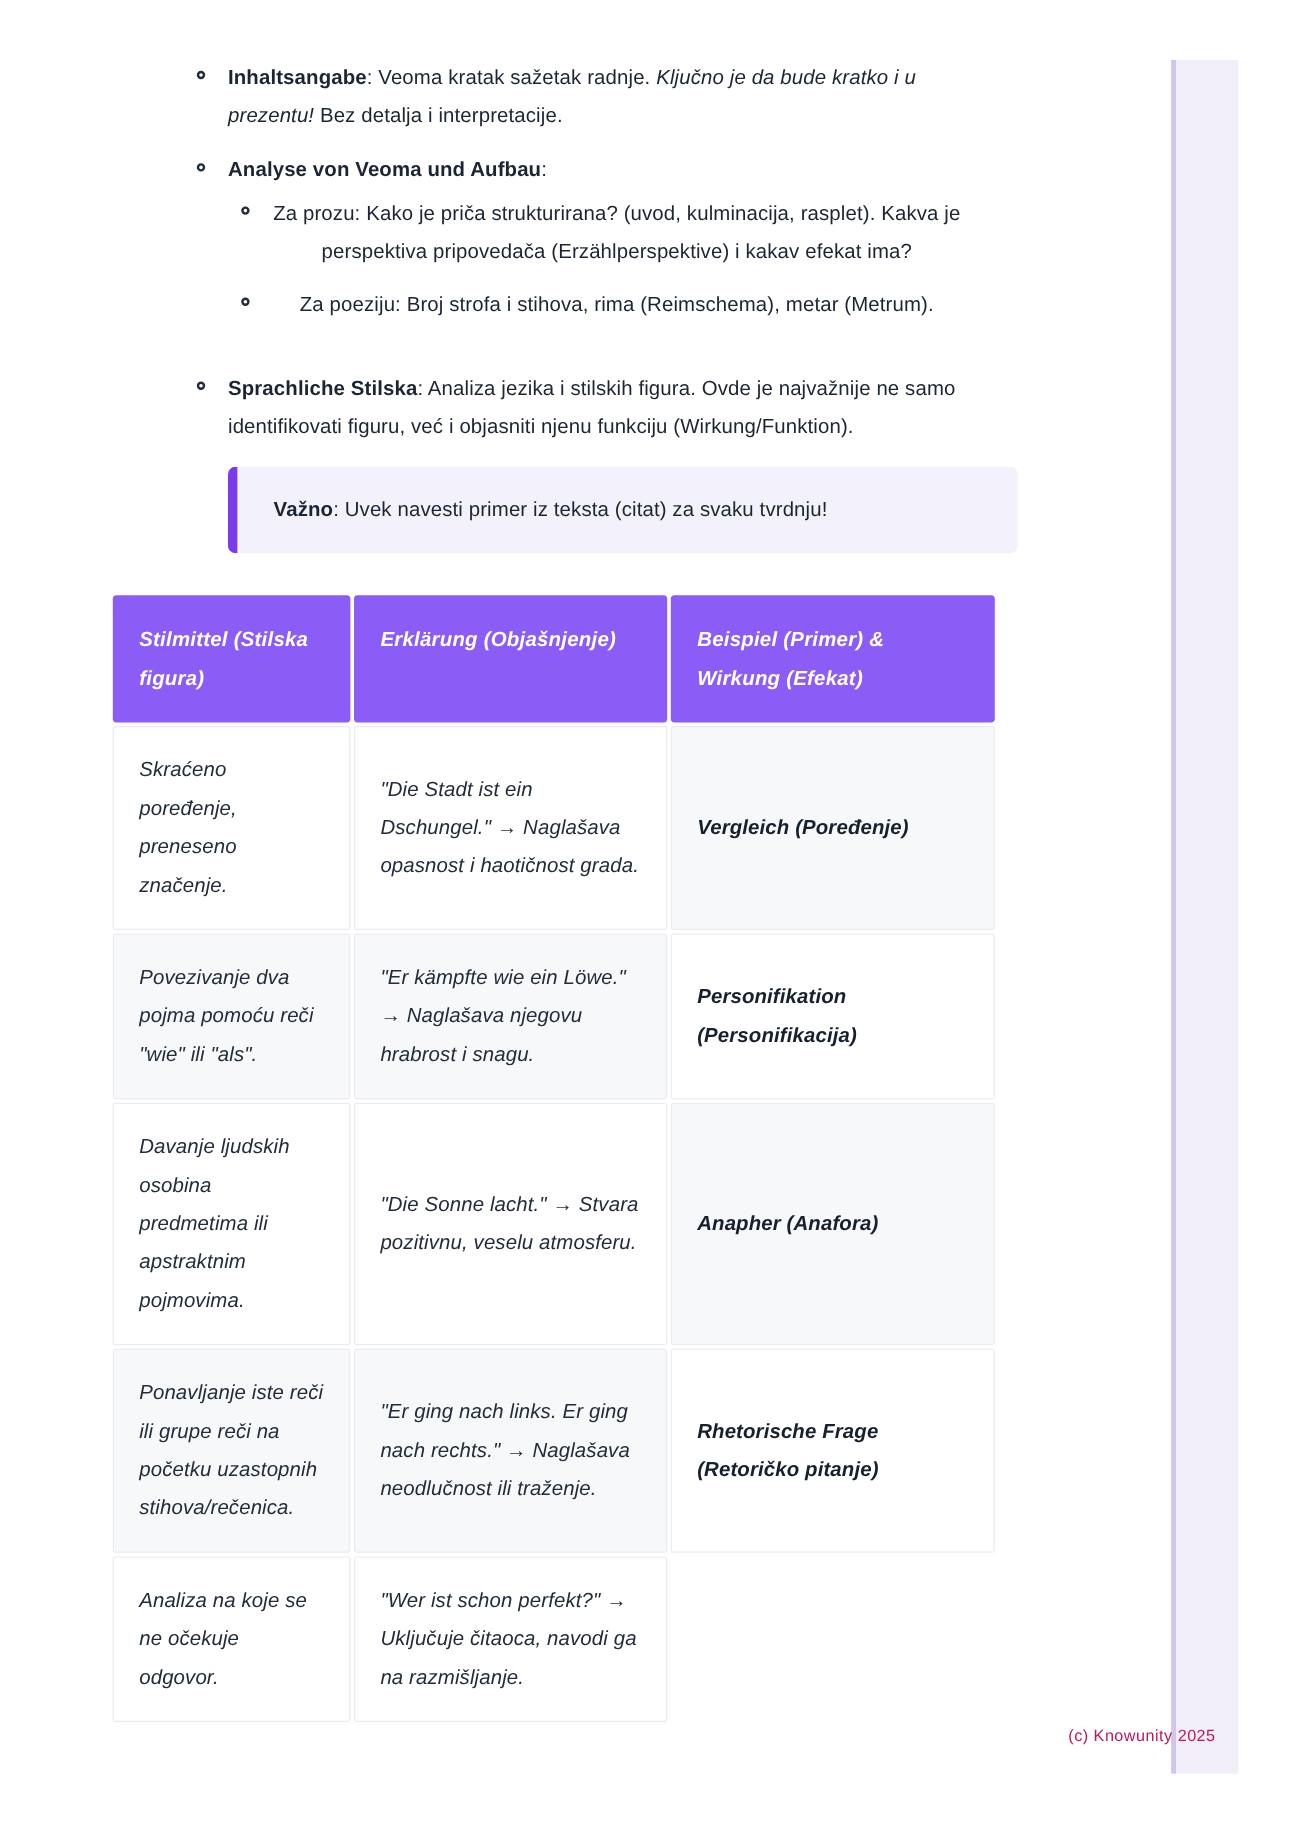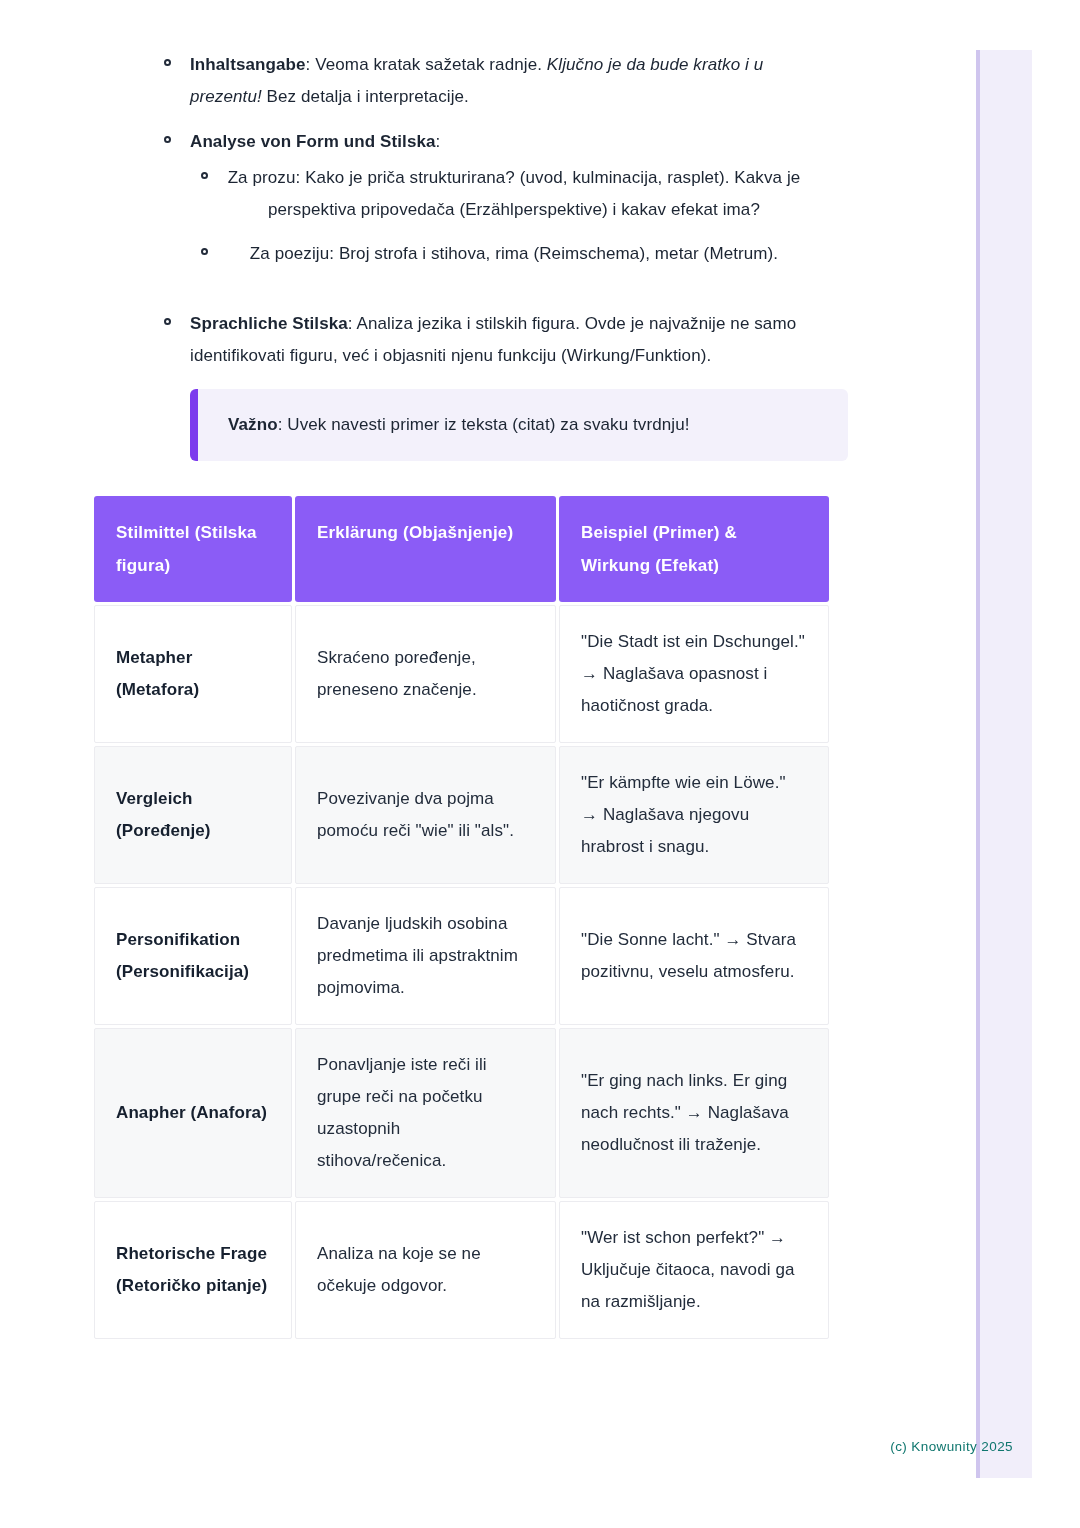--- a/index.html
+++ b/index.html
@@ -21,21 +21,21 @@
     background: #f1eefa;
     border-left: 4px solid #cfc5ee;
   }
 
   
   .copyright {
     position: absolute;
     top: 1439px; right: 67px;
     font-size: 13.5px;
     letter-spacing: 0.4px;
-    color: #0f766e;
+    color: #be185d;
     z-index: 3;
     white-space: nowrap;
   }
 
   
   .content {
     position: absolute;
     left: 156px; top: 49px;
     width: 674px;
     font-size: 17px;
@@ -75,20 +75,21 @@
 
   
   .table {
     margin-top: 35px;
     margin-left: -62px;
     width: 735px;
     display: grid;
     grid-template-columns: 198px 261px 270px;
     gap: 3px;
     background: #ffffff;
+    font-style: italic;
   }
   .th {
     background: #8b5cf6;
     color: #ffffff;
     font-weight: bold;
     font-size: 17px;
     line-height: 33px;
     letter-spacing: 0.2px;
     padding: 20px 22px;
     border-radius: 3px;
@@ -114,39 +115,38 @@
   <div class="margin-strip"></div>
 
   <div class="copyright">(c) Knowunity 2025</div>
 
   <div class="content">
 
     <ul class="l1">
 
       <li class="li1"><span class="marker"></span><span class="b">Inhaltsangabe</span><span>: Veoma kratak sažetak radnje. </span><span class="i">Ključno je da bude kratko i u prezentu!</span><span> Bez detalja i interpretacije.</span></li>
 
-      <li class="li1"><span class="marker"></span><span class="b">Analyse von Form und Stilska</span><span>:</span>
+      <li class="li1"><span class="marker"></span><span class="b">Analyse von Veoma und Aufbau</span><span>:</span>
         <ul class="l2">
           <li class="li2"><span class="marker"></span><span>Za prozu: Kako je priča strukturirana? (uvod, kulminacija, rasplet). Kakva je perspektiva pripovedača (Erzählperspektive) i kakav efekat ima?</span></li>
           <li class="li2"><span class="marker"></span><span>Za poeziju: Broj strofa i stihova, rima (Reimschema), metar (Metrum).</span></li>
         </ul>
       </li>
 
       <li class="li1"><span class="marker"></span><span class="b">Sprachliche Stilska</span><span>: Analiza jezika i stilskih figura. Ovde je najvažnije ne samo identifikovati figuru, već i objasniti njenu funkciju (Wirkung/Funktion).</span></li>
 
     </ul>
 
     <div class="callout"><span class="b">Važno</span><span>: Uvek navesti primer iz teksta (citat) za svaku tvrdnju!</span></div>
 
     <div class="table">
       <div class="th">Stilmittel (Stilska figura)</div>
       <div class="th">Erklärung (Objašnjenje)</div>
       <div class="th">Beispiel (Primer) &amp; Wirkung (Efekat)</div>
 
-      <div class="td name">Metapher (Metafora)</div>
       <div class="td">Skraćeno poređenje, preneseno značenje.</div>
       <div class="td">"Die Stadt ist ein Dschungel." → Naglašava opasnost i haotičnost grada.</div>
 
       <div class="td name alt">Vergleich (Poređenje)</div>
       <div class="td alt">Povezivanje dva pojma pomoću reči "wie" ili "als".</div>
       <div class="td alt">"Er kämpfte wie ein Löwe." → Naglašava njegovu hrabrost i snagu.</div>
 
       <div class="td name">Personifikation (Personifikacija)</div>
       <div class="td">Davanje ljudskih osobina predmetima ili apstraktnim pojmovima.</div>
       <div class="td">"Die Sonne lacht." → Stvara pozitivnu, veselu atmosferu.</div>

